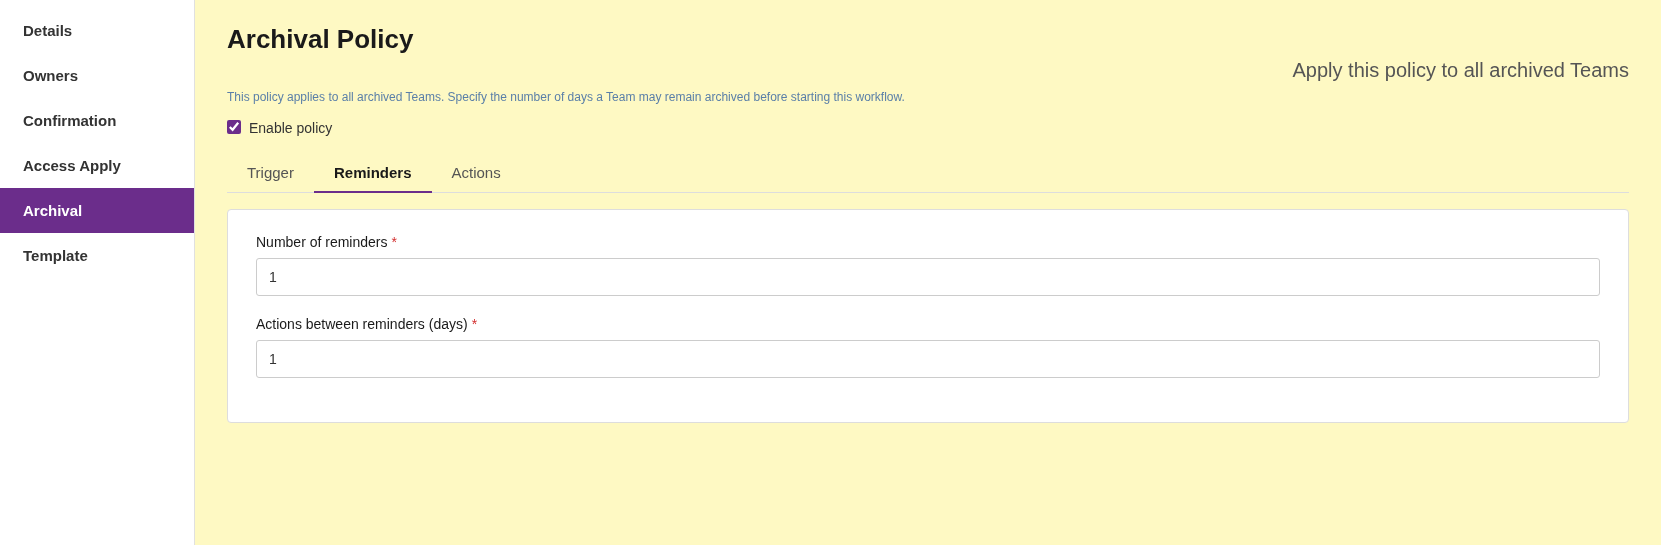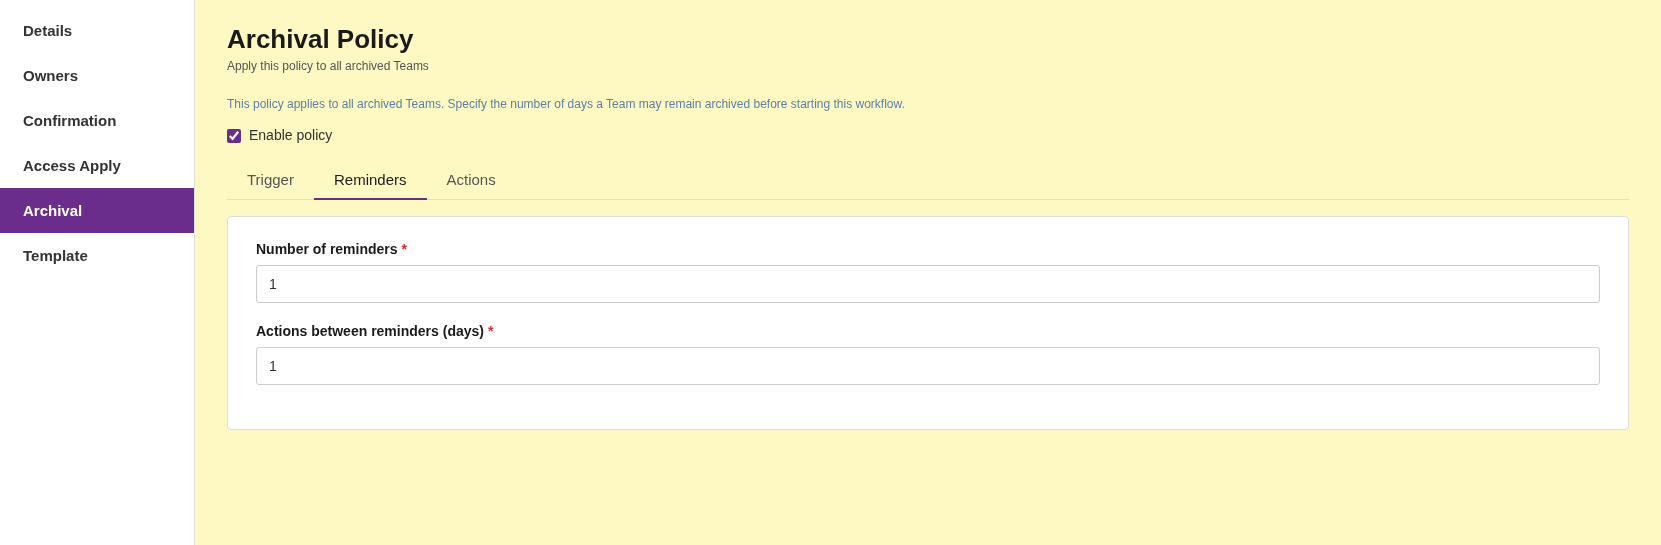--- a/index.html
+++ b/index.html
@@ -43,32 +43,33 @@
       padding: 24px 32px;
       overflow-y: auto;
     }
     .page-title {
       font-size: 26px;
       font-weight: 600;
       color: #1a1a1a;
       margin-bottom: 4px;
     }
     .page-subtitle {
-      font-size: 12px;
+      font-size: 20px;
       color: #555;
-      margin-bottom: 24px;
+      margin-bottom: 8px;
+      text-align: right;
     }
     .page-description {
       font-size: 12px;
       color: #5a7fa8;
       margin-bottom: 16px;
     }
     .enable-policy-row {
       display: flex;
-      align-items: flex-end;
+      align-items: flex-start;
       gap: 8px;
       margin-bottom: 18px;
     }
     .enable-policy-row input[type="checkbox"] {
       width: 14px;
       height: 14px;
       accent-color: #6b2d8b;
     }
     .enable-policy-label {
       font-size: 14px;
@@ -84,35 +85,35 @@
       padding: 10px 20px;
       font-size: 15px;
       color: #555;
       cursor: pointer;
       border-bottom: 2px solid transparent;
       margin-bottom: -1px;
     }
     .tab.active {
       color: #1a1a1a;
       border-bottom: 2px solid #6b2d8b;
-      font-weight: 400;
+      font-weight: 700;
     }
     .form-card {
       background: #fff;
       border: 1px solid #ddd;
       border-radius: 4px;
       padding: 24px 28px;
       margin-top: 16px;
     }
     .form-field {
       margin-bottom: 20px;
     }
     .form-label {
       font-size: 14px;
-      font-weight: 700;
+      font-weight: 400;
       color: #1a1a1a;
       margin-bottom: 8px;
       display: flex;
       align-items: center;
       gap: 4px;
     }
     .required-star {
       color: #d32f2f;
       font-size: 14px;
     }

